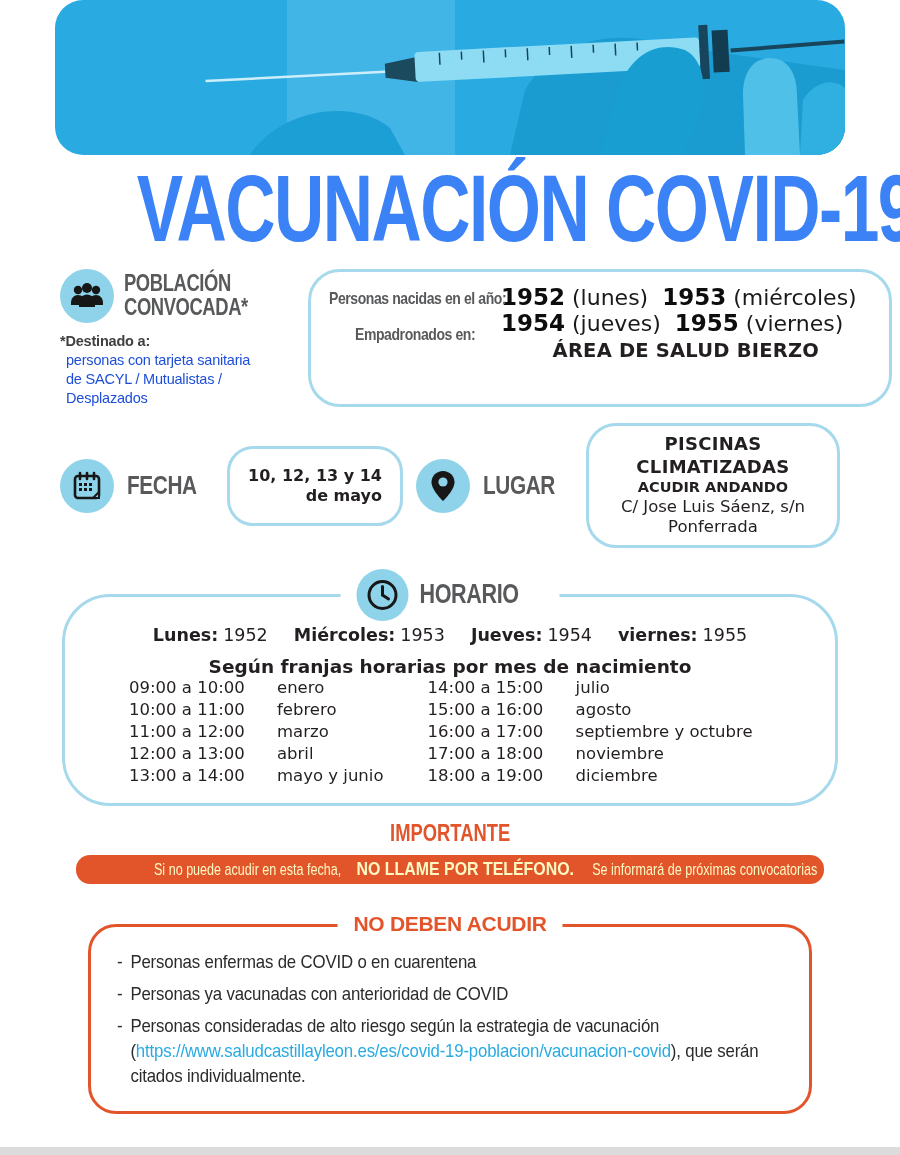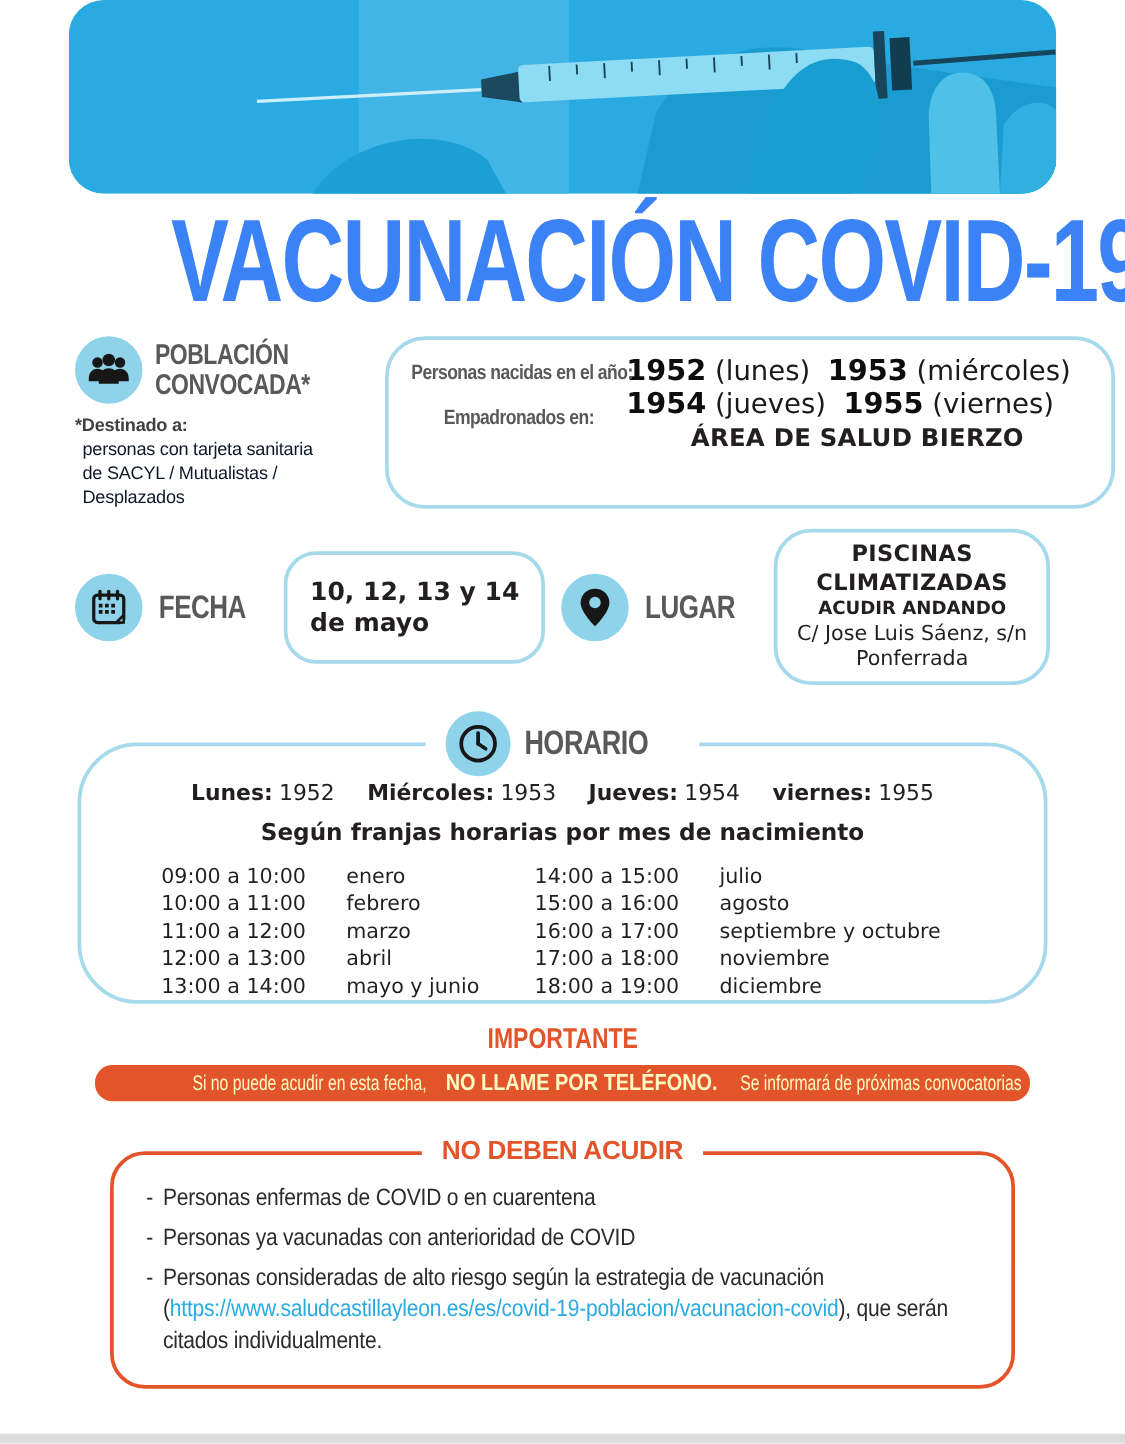--- a/index.html
+++ b/index.html
@@ -24,49 +24,49 @@
   .sec-label{ font-weight:bold; color:#58595b; transform:scaleX(.8); transform-origin:left;
               display:inline-block; white-space:nowrap; letter-spacing:-.5px;}
   .bluebox{ border:3px solid #a5d9eb; background:#fff; }
   
   .row-pob{ margin:14px 60px 0; display:flex; gap:16px; }
   .pob-left{ width:232px; flex:0 0 auto; }
   .pob-head{ display:flex; align-items:center; gap:10px; }
   .pob-head .sec-label{ font-size:23px; line-height:1.04; }
   .pob-note{ margin-top:9px; font-size:14.5px; line-height:1.3; letter-spacing:-.2px;}
   .pob-note .b{ font-weight:bold; color:#404041; }
-  .pob-note .g{ color:#0f172a; padding-left:6px;}
+  .pob-note .g{ color:#1d4ed8; padding-left:6px;}
   .conv{ flex:1; border-radius:32px; padding:12px 18px 10px; display:flex; }
   .conv-labels{ width:172px; flex:0 0 auto; display:flex; flex-direction:column; gap:17px; padding-top:5px;text-align:right;}
   .conv-labels .sec-label{ font-size:16.5px; transform:scaleX(.85); }
   .conv-right{ flex:1; font-family:"DejaVu Sans", sans-serif; }
   .yline{ font-size:22px; white-space:nowrap; }
   .yline b{ font-size:23px; color:#0d0d0d; }
   .yline .d{ color:#1a1a1a; margin-right:14px;}
   .conv-area{ text-align:center; font-weight:bold; font-size:19.5px; margin-top:3px; letter-spacing:.2px;}
   
   .row-fl{ margin:16px 60px 0; display:flex; align-items:center; gap:13px; }
   .row-fl .sec-label{ font-size:26px; }
-  .fecha-pill{ border-radius:26px; padding:17px 18px; text-align:left;
-               font-family:"DejaVu Sans", sans-serif; font-weight:bold; font-size:20px; line-height:1.25; white-space:nowrap;}
+  .fecha-pill{ border-radius:26px; padding:17px 18px; text-align:right;
+               font-family:"DejaVu Sans", sans-serif; font-weight:bold; font-size:16px; line-height:1.25; white-space:nowrap;}
   .lugar-box{ flex:1; border-radius:30px; padding:7px 10px; text-align:center;
               font-family:"DejaVu Sans", sans-serif; line-height:1.25;}
   .lugar-box .l1{ font-weight:bold; font-size:18px; letter-spacing:.3px;}
   .lugar-box .l2{ font-weight:bold; font-size:14.5px; }
   .lugar-box .l3,.lugar-box .l4{ font-size:16.5px; }
   
   .hbox{ position:relative; margin:46px 62px 0; border:3px solid #a5d9eb; border-radius:48px;
-         padding:28px 26px 0; }
+         padding:28px 26px 16px; }
   .hhead{ position:absolute; top:-28px; left:50%; transform:translateX(-50%);
           background:#fff; padding:0 16px; display:flex; align-items:center; gap:11px;}
   .hhead .sec-label{ font-size:27px; }
   .days{ display:flex; justify-content:center; gap:26px; font-family:"DejaVu Sans", sans-serif; font-size:17.5px;}
   .days b{ margin-right:5px; }
   .hsub{ text-align:center; font-family:"DejaVu Sans", sans-serif; font-weight:bold; font-size:18.5px; margin-top:11px;}
-  .slots{ display:flex; margin-top:13px; padding:0 38px; }
+  .slots{ display:flex; padding:0 38px; }
   .scol{ flex:1; }
   .scol.r{ flex:1.15; }
   .slot{ font-family:"DejaVu Sans", sans-serif; font-size:16.5px; line-height:1.33; white-space:nowrap;}
   .slot .t{ display:inline-block; width:148px; }
   
   .imp-title{ margin-top:14px; text-align:center; font-size:23px; font-weight:bold; color:#e2552b;}
   .imp-title span,.imp-sub span{ display:inline-block; transform:scaleX(.8); white-space:nowrap;}
   .imp-sub{ text-align:center; font-size:17px; font-weight:bold; color:#e2552b; margin-top:1px;}
   .banner{ margin:8px 76px 0; background:#e2552b; border-radius:14px; color:#fef9c3;
            text-align:center; padding:3px 6px 4px; }

